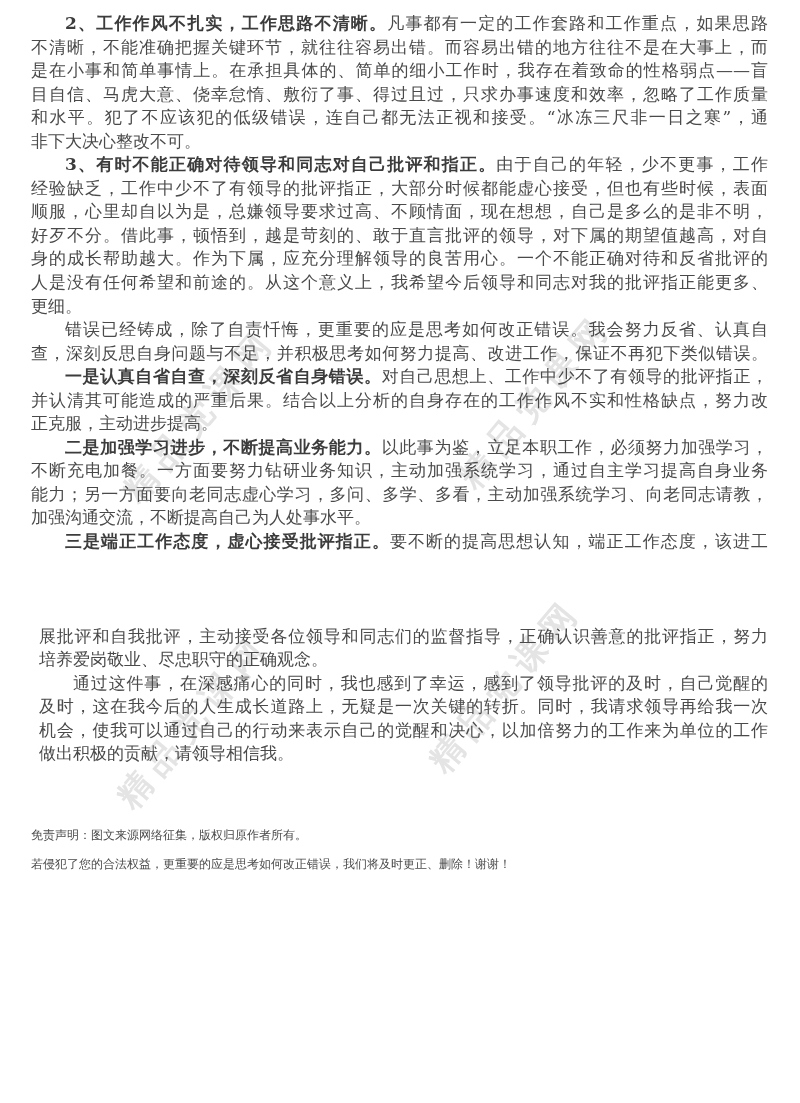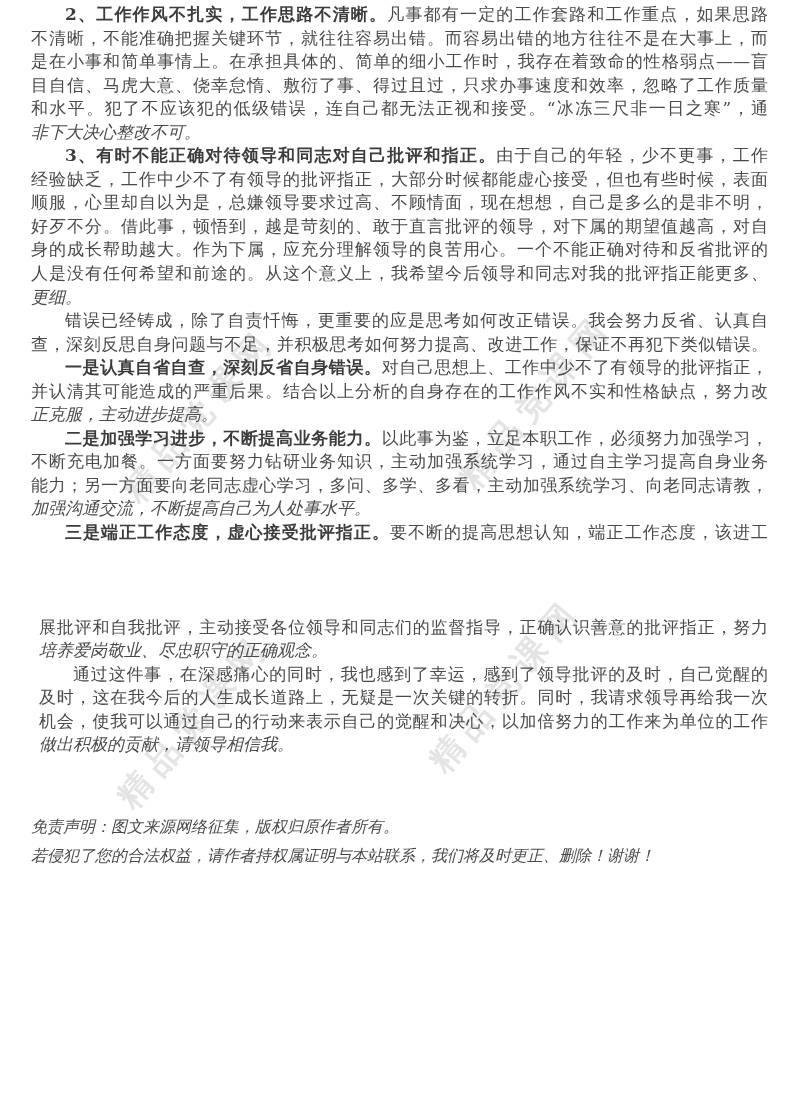--- a/index.html
+++ b/index.html
@@ -22,33 +22,33 @@
   }
   .wm1{left:92px;top:392px;}
   .wm2{left:428px;top:378px;}
   .wm3{left:86px;top:698px;}
   .wm4{left:398px;top:662px;}
   
   .body-text{
     position:absolute;left:31px;top:0;width:737px;z-index:1;
     color:#4a4a4a;
   }
-  .block1{padding-top:3px;}
+  .block1{padding-top:12px;}
   .block2{margin-top:71px;margin-left:8px;}
   .line{
     font-size:17px;line-height:23.55px;
     text-align:justify;text-align-last:justify;
     text-justify:inter-character;
   }
-  .line.endline{text-align-last:left;font-style:italic;}
+  .line.endline{text-align-last:left;}
   .line.indent{text-indent:2em;}
   .line .bold-seg{font-weight:700;color:#3c3c3c;}
   .disclaimer{margin-top:55px;}
   .disclaimer .line{
-    font-size:16px;line-height:29px;
+    font-size:12px;line-height:29px;
     text-align:left;text-align-last:left;
   }
 </style>
 </head>
 <body>
 
 <div class="page">
 
   <div class="wm-layer">
     <div class="wm wm1">精品党课网</div>
@@ -122,17 +122,17 @@
 
         <div class="line"><b class="bold-seg"></b><span class="text-seg">机会，使我可以通过自己的行动来表示自己的觉醒和决心，以加倍努力的工作来为单位的工作</span></div>
 
         <div class="line endline"><b class="bold-seg"></b><span class="text-seg">做出积极的贡献，请领导相信我。</span></div>
       </div>
 
     <div class="block disclaimer">
 
         <div class="line endline"><span class="text-seg">免责声明：图文来源网络征集，版权归原作者所有。</span></div>
 
-        <div class="line endline"><span class="text-seg">若侵犯了您的合法权益，请作者持权属证明与本站联系，我们将及时更正、删除！谢谢！</span></div>
+        <div class="line endline"><span class="text-seg">若侵犯了您的合法权益，更重要的应是思考如何改正错误，我们将及时更正、删除！谢谢！</span></div>
       </div>
 
   </div>
 </div>
 
 </body></html>

